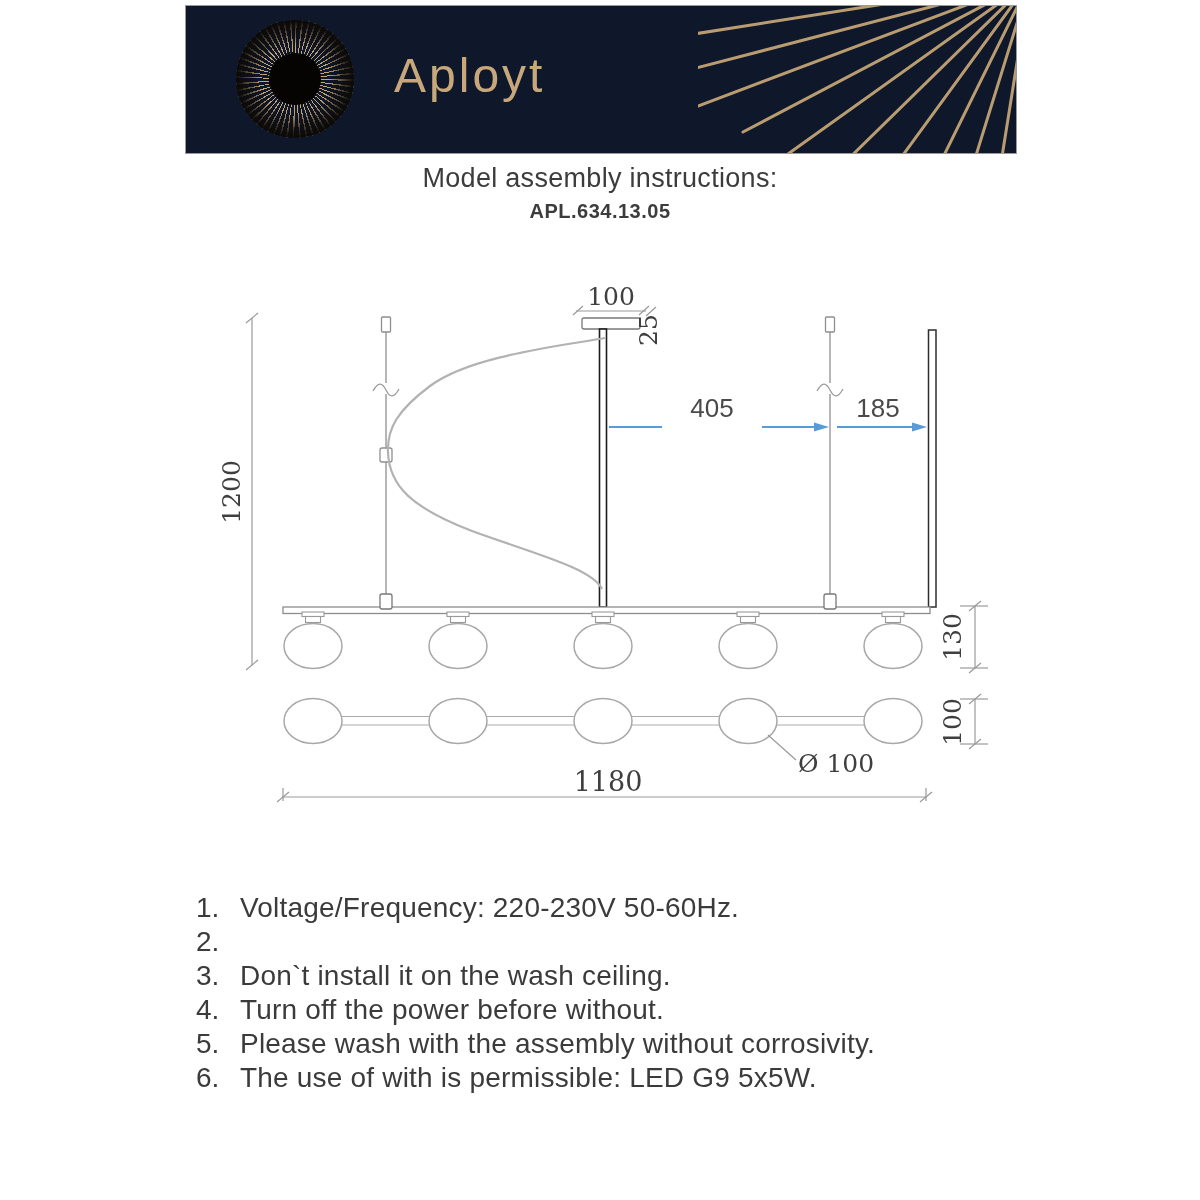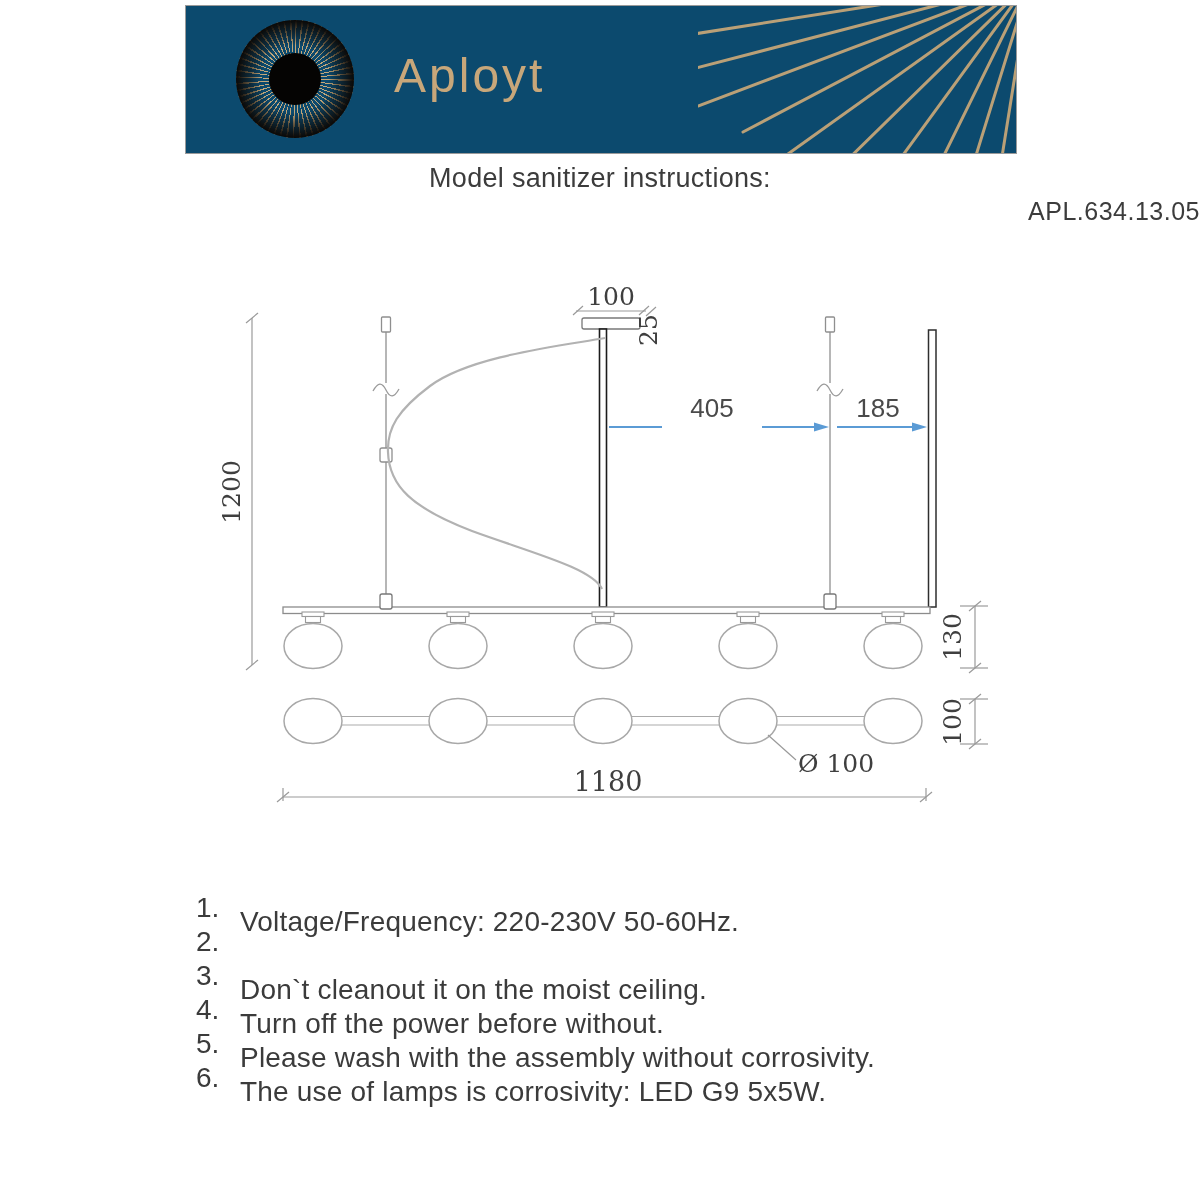--- a/index.html
+++ b/index.html
@@ -1,42 +1,42 @@
 <!DOCTYPE html>
 <html><head>
 <meta charset="utf-8">
 <style>
   html,body{margin:0;padding:0;background:#ffffff;}
   .page{position:relative;width:1200px;height:1200px;background:#ffffff;overflow:hidden;
         font-family:"Liberation Sans",sans-serif;}
   
   .banner{position:absolute;left:185px;top:5px;width:830px;height:147px;
-          background:#0c4a6e;border:1px solid #9a9a9a;overflow:hidden;}
+          background:#0f172a;border:1px solid #9a9a9a;overflow:hidden;}
   .logo{position:absolute;left:50px;top:14px;width:118px;height:118px;}
   .logo-rays{position:absolute;inset:0;border-radius:50%;
      background:repeating-conic-gradient(from 0deg,rgba(206,173,123,0.95) 0deg 1.7deg,rgba(12,10,8,0) 1.7deg 6.45deg);}
   .logo-fade{position:absolute;inset:0;border-radius:50%;
      background:radial-gradient(circle,rgba(12,10,8,0) 0%,rgba(12,10,8,0) 40%,rgba(12,10,8,0.45) 52%,#0c0a08 70%);}
   .logo-core{position:absolute;left:33px;top:33px;width:52px;height:52px;border-radius:50%;background:#050403;}
   .brand{position:absolute;left:208px;top:40px;font-size:48px;line-height:60px;color:#c8a77a;
          letter-spacing:3px;font-weight:400;}
   .corner-rays{position:absolute;right:0;top:0;}
   
   .title{position:absolute;left:0;top:162px;width:1200px;text-align:center;color:#3c3c3c;}
   .title .t1{font-size:27px;line-height:33px;font-weight:500;letter-spacing:0.3px;}
-  .title .t2{font-size:25px;line-height:33px;font-weight:400;letter-spacing:0.5px;text-align:right;}
+  .title .t2{font-size:20px;line-height:33px;font-weight:700;letter-spacing:0.5px;}
   
   svg.diagram{position:absolute;left:0;top:0;}
   .dimserif{font-family:"DejaVu Serif",serif;font-size:25px;fill:#3f3f3f;}
   .dimsans{font-family:"Liberation Sans",sans-serif;font-size:26px;fill:#4a4a4a;}
   
   .list{position:absolute;left:196px;top:892px;width:840px;color:#3b3b3b;}
   .row{display:flex;align-items:flex-start;height:34px;}
   .row .num{width:44px;font-size:28px;line-height:32px;}
-  .row .txt{font-size:28px;line-height:32px;letter-spacing:0.2px;margin-top:14px;}
+  .row .txt{font-size:28px;line-height:32px;letter-spacing:0.2px;}
 </style>
 </head>
 <body>
 
 <div class="page">
 
   <div class="banner">
     <div class="logo">
       <div class="logo-rays"></div>
       <div class="logo-fade"></div>
@@ -54,21 +54,21 @@
         <line x1="332" y1="-25" x2="178" y2="186"></line>
         <line x1="332" y1="-25" x2="220" y2="202"></line>
         <line x1="332" y1="-25" x2="258" y2="214"></line>
         <line x1="332" y1="-25" x2="292" y2="226"></line>
         <line x1="332" y1="-25" x2="322" y2="236"></line>
       </g>
     </svg>
   </div>
 
   <div class="title">
-    <div class="t1">Model sanitizer instructions:</div>
+    <div class="t1">Model assembly instructions:</div>
     <div class="t2">APL.634.13.05</div>
   </div>
 
   <svg class="diagram" width="1200" height="1200" viewBox="0 0 1200 1200">
 
     <g stroke="#9a9a9a" stroke-width="1.2">
       <line x1="252" y1="318" x2="252" y2="665"></line>
       <line x1="246" y1="323" x2="258" y2="313"></line>
       <line x1="246" y1="670" x2="258" y2="660"></line>
     </g>
@@ -193,29 +193,29 @@
   <div class="list">
     <div class="row">
       <span class="num">1.</span>
       <span class="txt">Voltage/Frequency: 220-230V 50-60Hz.</span>
     </div>
     <div class="row">
       <span class="num">2.</span>
     </div>
     <div class="row">
       <span class="num">3.</span>
-      <span class="txt">Don`t cleanout it on the moist ceiling.</span>
+      <span class="txt">Don`t install it on the wash ceiling.</span>
     </div>
     <div class="row">
       <span class="num">4.</span>
       <span class="txt">Turn off the power before without.</span>
     </div>
     <div class="row">
       <span class="num">5.</span>
       <span class="txt">Please wash with the assembly without corrosivity.</span>
     </div>
     <div class="row">
       <span class="num">6.</span>
-      <span class="txt">The use of lamps is corrosivity: LED G9 5x5W.</span>
+      <span class="txt">The use of with is permissible: LED G9 5x5W.</span>
     </div>
   </div>
 
 </div>
 
 </body></html>

